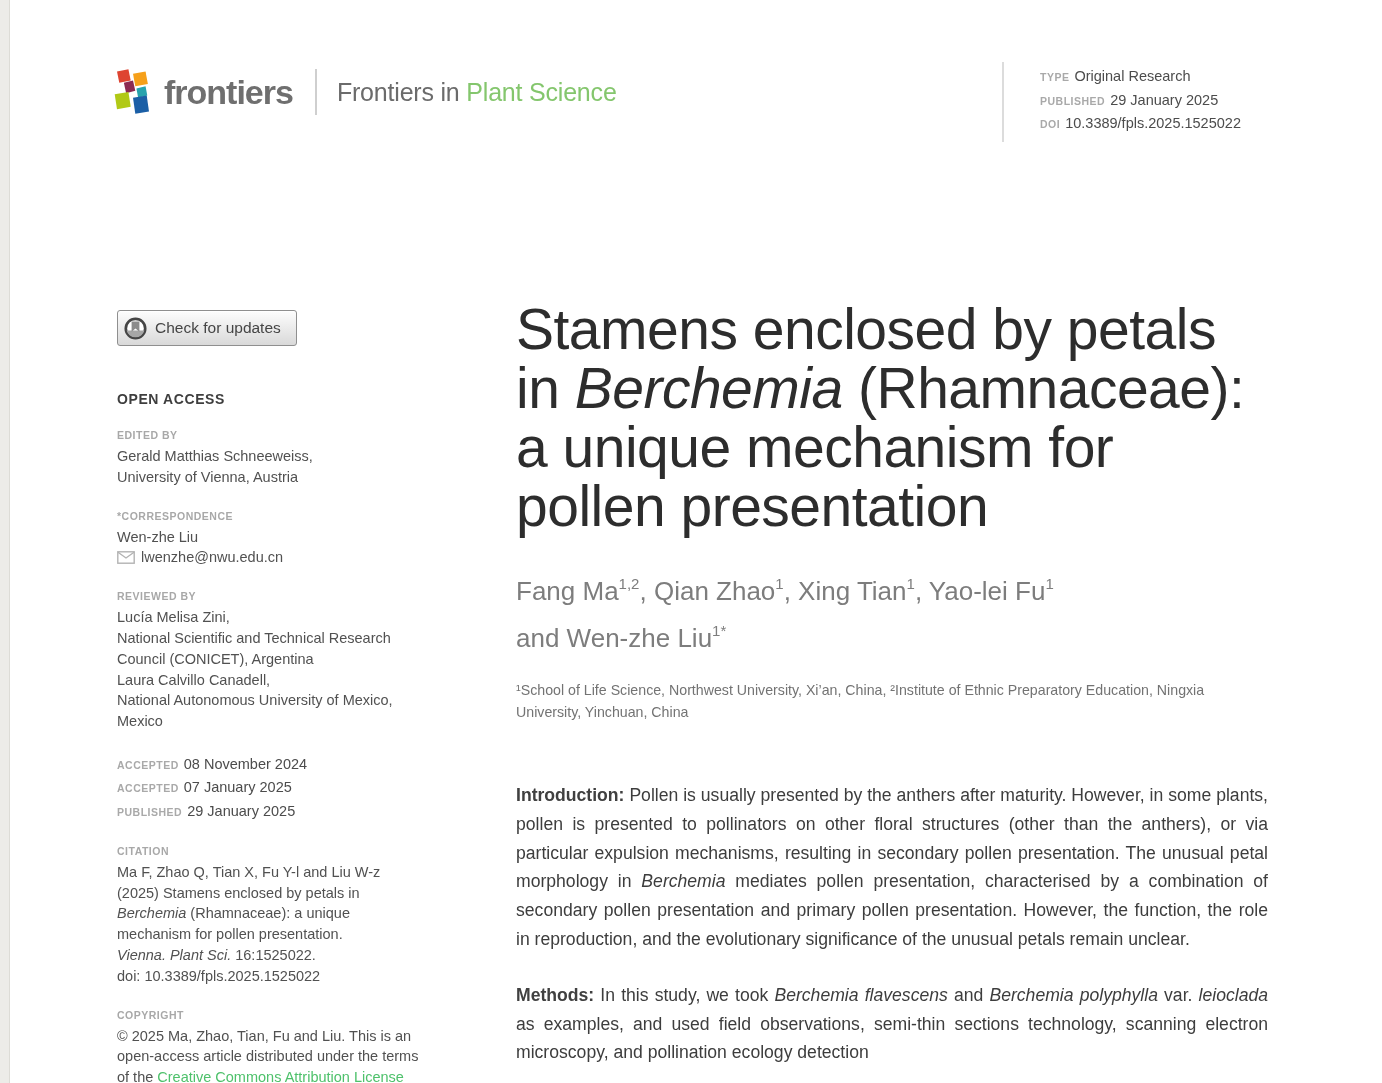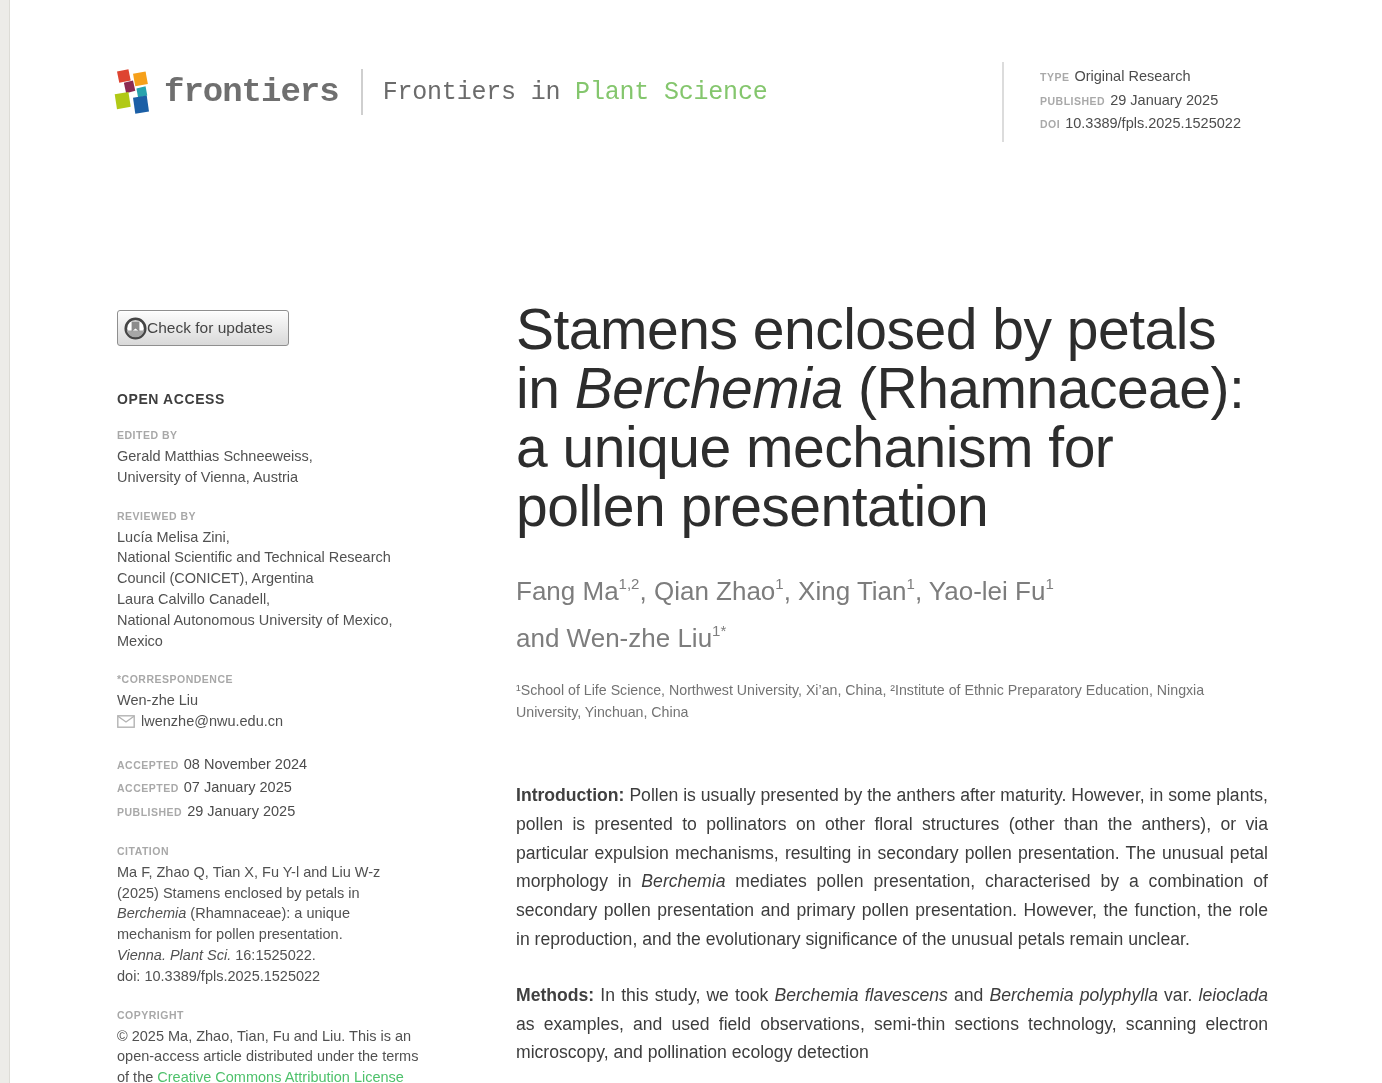--- a/index.html
+++ b/index.html
@@ -5,36 +5,36 @@
   html,body { margin:0; padding:0; background:#ffffff; }
   .page {
     position:relative; width:1382px; height:1083px; overflow:hidden;
     background:#ffffff; font-family:"Liberation Sans","DejaVu Sans",sans-serif;
     -webkit-font-smoothing:antialiased;
   }
   .page-edge { position:absolute; left:0; top:0; width:9px; height:100%;
     background:#edece8; border-right:1px solid #dddcd6; }
 
   
-  .header { position:absolute; left:110px; top:68px; display:flex; align-items:center;font-family:Liberation Mono, monospace; }
+  .header { position:absolute; left:110px; top:68px; display:flex; align-items:center; }
   .logo-icon { width:46px; height:48px; }
   .wordmark { font-size:34px; font-weight:bold; color:#6f6f6f; letter-spacing:-1px; margin-left:8px; }
   .header-divider { width:2px; height:46px; background:#cfcfcf; margin:0 20px 0 22px; }
   .journal-title { font-size:25px; color:#6b6b6b; letter-spacing:-0.2px; }
   .journal-green { color:#84c66d; }
 
   .meta { position:absolute; left:1002px; top:62px; border-left:2px solid #dcdcdc; padding:3px 0 6px 36px; }
   .meta-row { line-height:22.5px; white-space:nowrap; }
   .meta-label { font-size:10.5px; font-weight:bold; color:#a9a9a9; letter-spacing:0.5px; margin-right:5px; }
   .meta-value { font-size:14.5px; color:#4c4c4c; }
 
   
   .sidebar { position:absolute; left:117px; top:310px; width:338px; }
   .btn-updates {
-    display:inline-flex; align-items:center; height:34px; padding:0 15px 0 6px;
+    display:inline-flex; align-items:center; gap:8px; height:34px; padding:0 15px 0 6px;
     background:linear-gradient(#fdfdfd,#d9d9d9); border:1px solid #8f8f8f; border-radius:3px;
     font-size:15.5px; color:#454545; cursor:pointer; box-shadow:inset 0 1px 0 #ffffff;
   }
   .open-access { margin-top:45px; font-size:14px; font-weight:bold; color:#3e3e3e; letter-spacing:0.6px; }
   .side-label { margin-top:21px; font-size:10.5px; font-weight:bold; color:#a8a8a8; letter-spacing:0.5px; line-height:14px; }
   .side-text { font-size:14.5px; color:#515151; line-height:20.8px; margin-top:4px; }
   .side-line { font-size:14.5px; color:#515151; line-height:20.8px; }
   .email-row { display:flex; align-items:center; gap:6px; }
   .date-row { line-height:22.3px; white-space:nowrap; }
   .it { font-style:italic; }
@@ -90,42 +90,42 @@
 
     <div>
       <div class="side-label">EDITED BY</div>
       <div class="side-text">
         <div class="side-line">Gerald Matthias Schneeweiss,</div>
         <div class="side-line">University of Vienna, Austria</div>
       </div>
     </div>
 
     <div>
-      <div class="side-label">REVIEWED BY</div>
-      <div class="side-text">
-        <div class="side-line">Lucía Melisa Zini,</div>
-        <div class="side-line">National Scientific and Technical Research</div>
-        <div class="side-line">Council (CONICET), Argentina</div>
-        <div class="side-line">Laura Calvillo Canadell,</div>
-        <div class="side-line">National Autonomous University of Mexico,</div>
-        <div class="side-line">Mexico</div>
-      </div>
-    </div>
-
-    <div>
       <div class="side-label">*CORRESPONDENCE</div>
       <div class="side-text">
         <div class="side-line">Wen-zhe Liu</div>
         <div class="side-line email-row">
           <svg width="18" height="13" viewBox="0 0 18 13">
             <rect x="0.8" y="0.8" width="16.4" height="11.4" fill="#ffffff" stroke="#b3b3b3" stroke-width="1.4"></rect>
             <path d="M1 1.2 L 9 7 L 17 1.2" fill="none" stroke="#b3b3b3" stroke-width="1.4"></path>
           </svg>
           <span>lwenzhe@nwu.edu.cn</span>
         </div>
+      </div>
+    </div>
+
+    <div>
+      <div class="side-label">REVIEWED BY</div>
+      <div class="side-text">
+        <div class="side-line">Lucía Melisa Zini,</div>
+        <div class="side-line">National Scientific and Technical Research</div>
+        <div class="side-line">Council (CONICET), Argentina</div>
+        <div class="side-line">Laura Calvillo Canadell,</div>
+        <div class="side-line">National Autonomous University of Mexico,</div>
+        <div class="side-line">Mexico</div>
       </div>
     </div>
 
     <div class="side-text" style="margin-top:21px">
       <div class="date-row"><span class="meta-label">ACCEPTED</span><span class="meta-value">08 November 2024</span></div>
       <div class="date-row"><span class="meta-label">ACCEPTED</span><span class="meta-value">07 January 2025</span></div>
       <div class="date-row"><span class="meta-label">PUBLISHED</span><span class="meta-value">29 January 2025</span></div>
     </div>
 
     <div>

